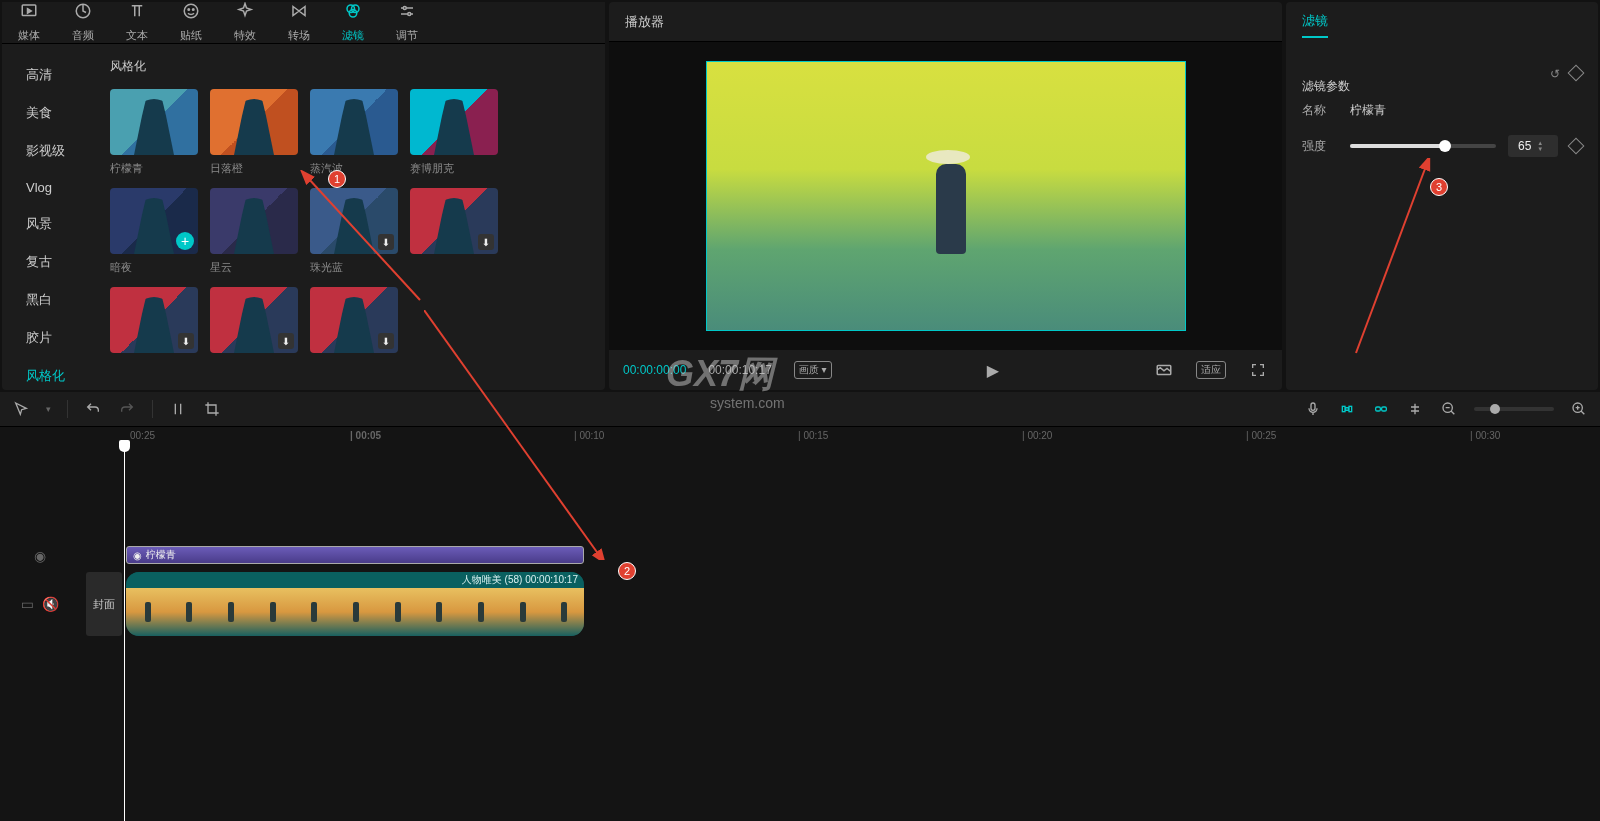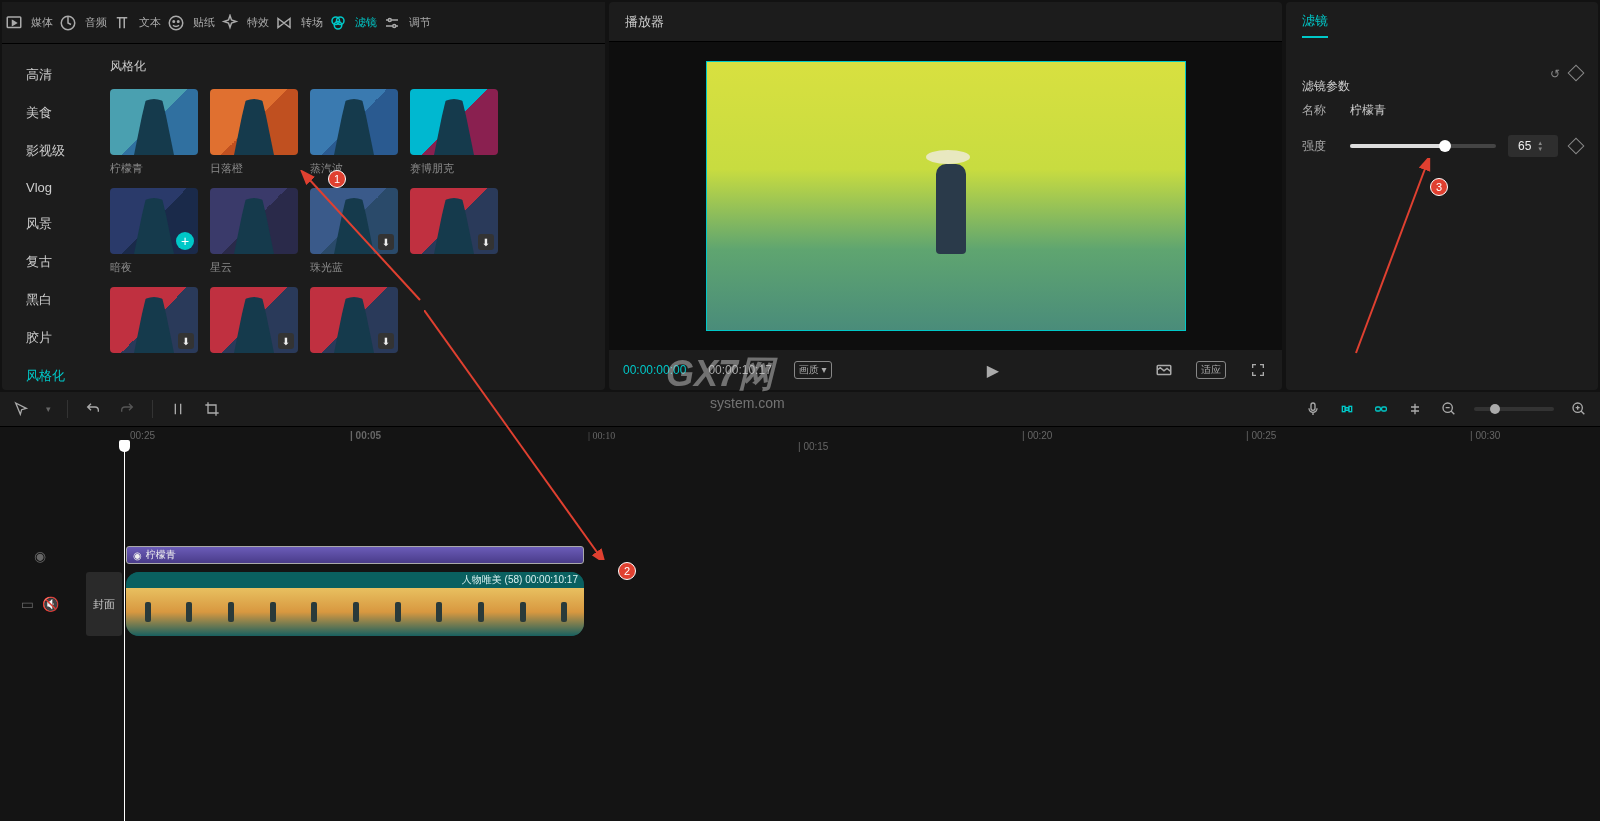--- a/index.html
+++ b/index.html
@@ -1,20 +1,20 @@
 <!DOCTYPE html>
 <html><head>
 <meta charset="utf-8">
 <style>
 * { margin: 0; padding: 0; box-sizing: border-box; font-family: "Microsoft YaHei", sans-serif; }
 body { background: #121212; color: #e0e0e0; width: 1600px; height: 821px; overflow: hidden; font-size: 12px; position: relative; }
 .top-area { display: flex; height: 392px; }
 .left-panel { width: 603px; background: #1c1c1c; border-radius: 4px; margin: 2px; display: flex; flex-direction: column; }
 .top-tabs { display: flex; height: 42px; background: #1a1a1a; border-bottom: 1px solid #000; }
-.top-tab { width: 54px; display: flex; align-items: center; justify-content: center; cursor: pointer; color: #aaa; font-size: 11px; gap: 8px; }
+.top-tab { width: 54px; display: flex; flex-direction: column; align-items: center; justify-content: center; cursor: pointer; color: #aaa; font-size: 11px; gap: 8px; }
 .top-tab.active { color: #00c8c8; }
 .top-tab svg { width: 18px; height: 18px; }
 .left-body { display: flex; flex: 1; overflow: hidden; }
 .side-cats { width: 100px; padding: 12px 0; }
 .side-cat { padding: 10px 24px; color: #ccc; font-size: 13px; cursor: pointer; }
 .side-cat.active { color: #00c8c8; }
 .gallery { flex: 1; padding: 8px 0; overflow: hidden; }
 .gallery-title { font-size: 12px; color: #ccc; padding: 6px 8px; }
 .gallery-grid { display: flex; flex-wrap: wrap; gap: 12px 12px; padding: 8px; }
 .g-item { width: 88px; }
@@ -369,22 +369,22 @@
     <div class="tl-tool">
         <svg viewBox="0 0 24 24" fill="none" stroke="currentColor" stroke-width="2">
           <circle cx="10" cy="10" r="7"></circle>
           <path d="M7 10h6M10 7v6M20 20l-5-5"></path>
         </svg>
       </div>
   </div>
   <div class="tl-ruler" id="tl-ruler">
       <span style="left: 130px;">00:25</span>
       <span style="left: 350px; font-weight: bold;">| 00:05</span>
-      <span style="left: 588px; font-family: Liberation Serif, serif;">| 00:10</span>
-      <span style="left: 798px; margin-top: 11px;">| 00:15</span>
+      <span style="left: 574px;">| 00:10</span>
+      <span style="left: 798px;">| 00:15</span>
       <span style="left: 1022px;">| 00:20</span>
       <span style="left: 1246px;">| 00:25</span>
       <span style="left: 1470px;">| 00:30</span>
     </div>
   <div class="tl-tracks">
     <div class="playhead"></div>
 
     <div class="track-row" style="top:100px;">
       <div class="row-icons-col">
           <span>◉</span>

